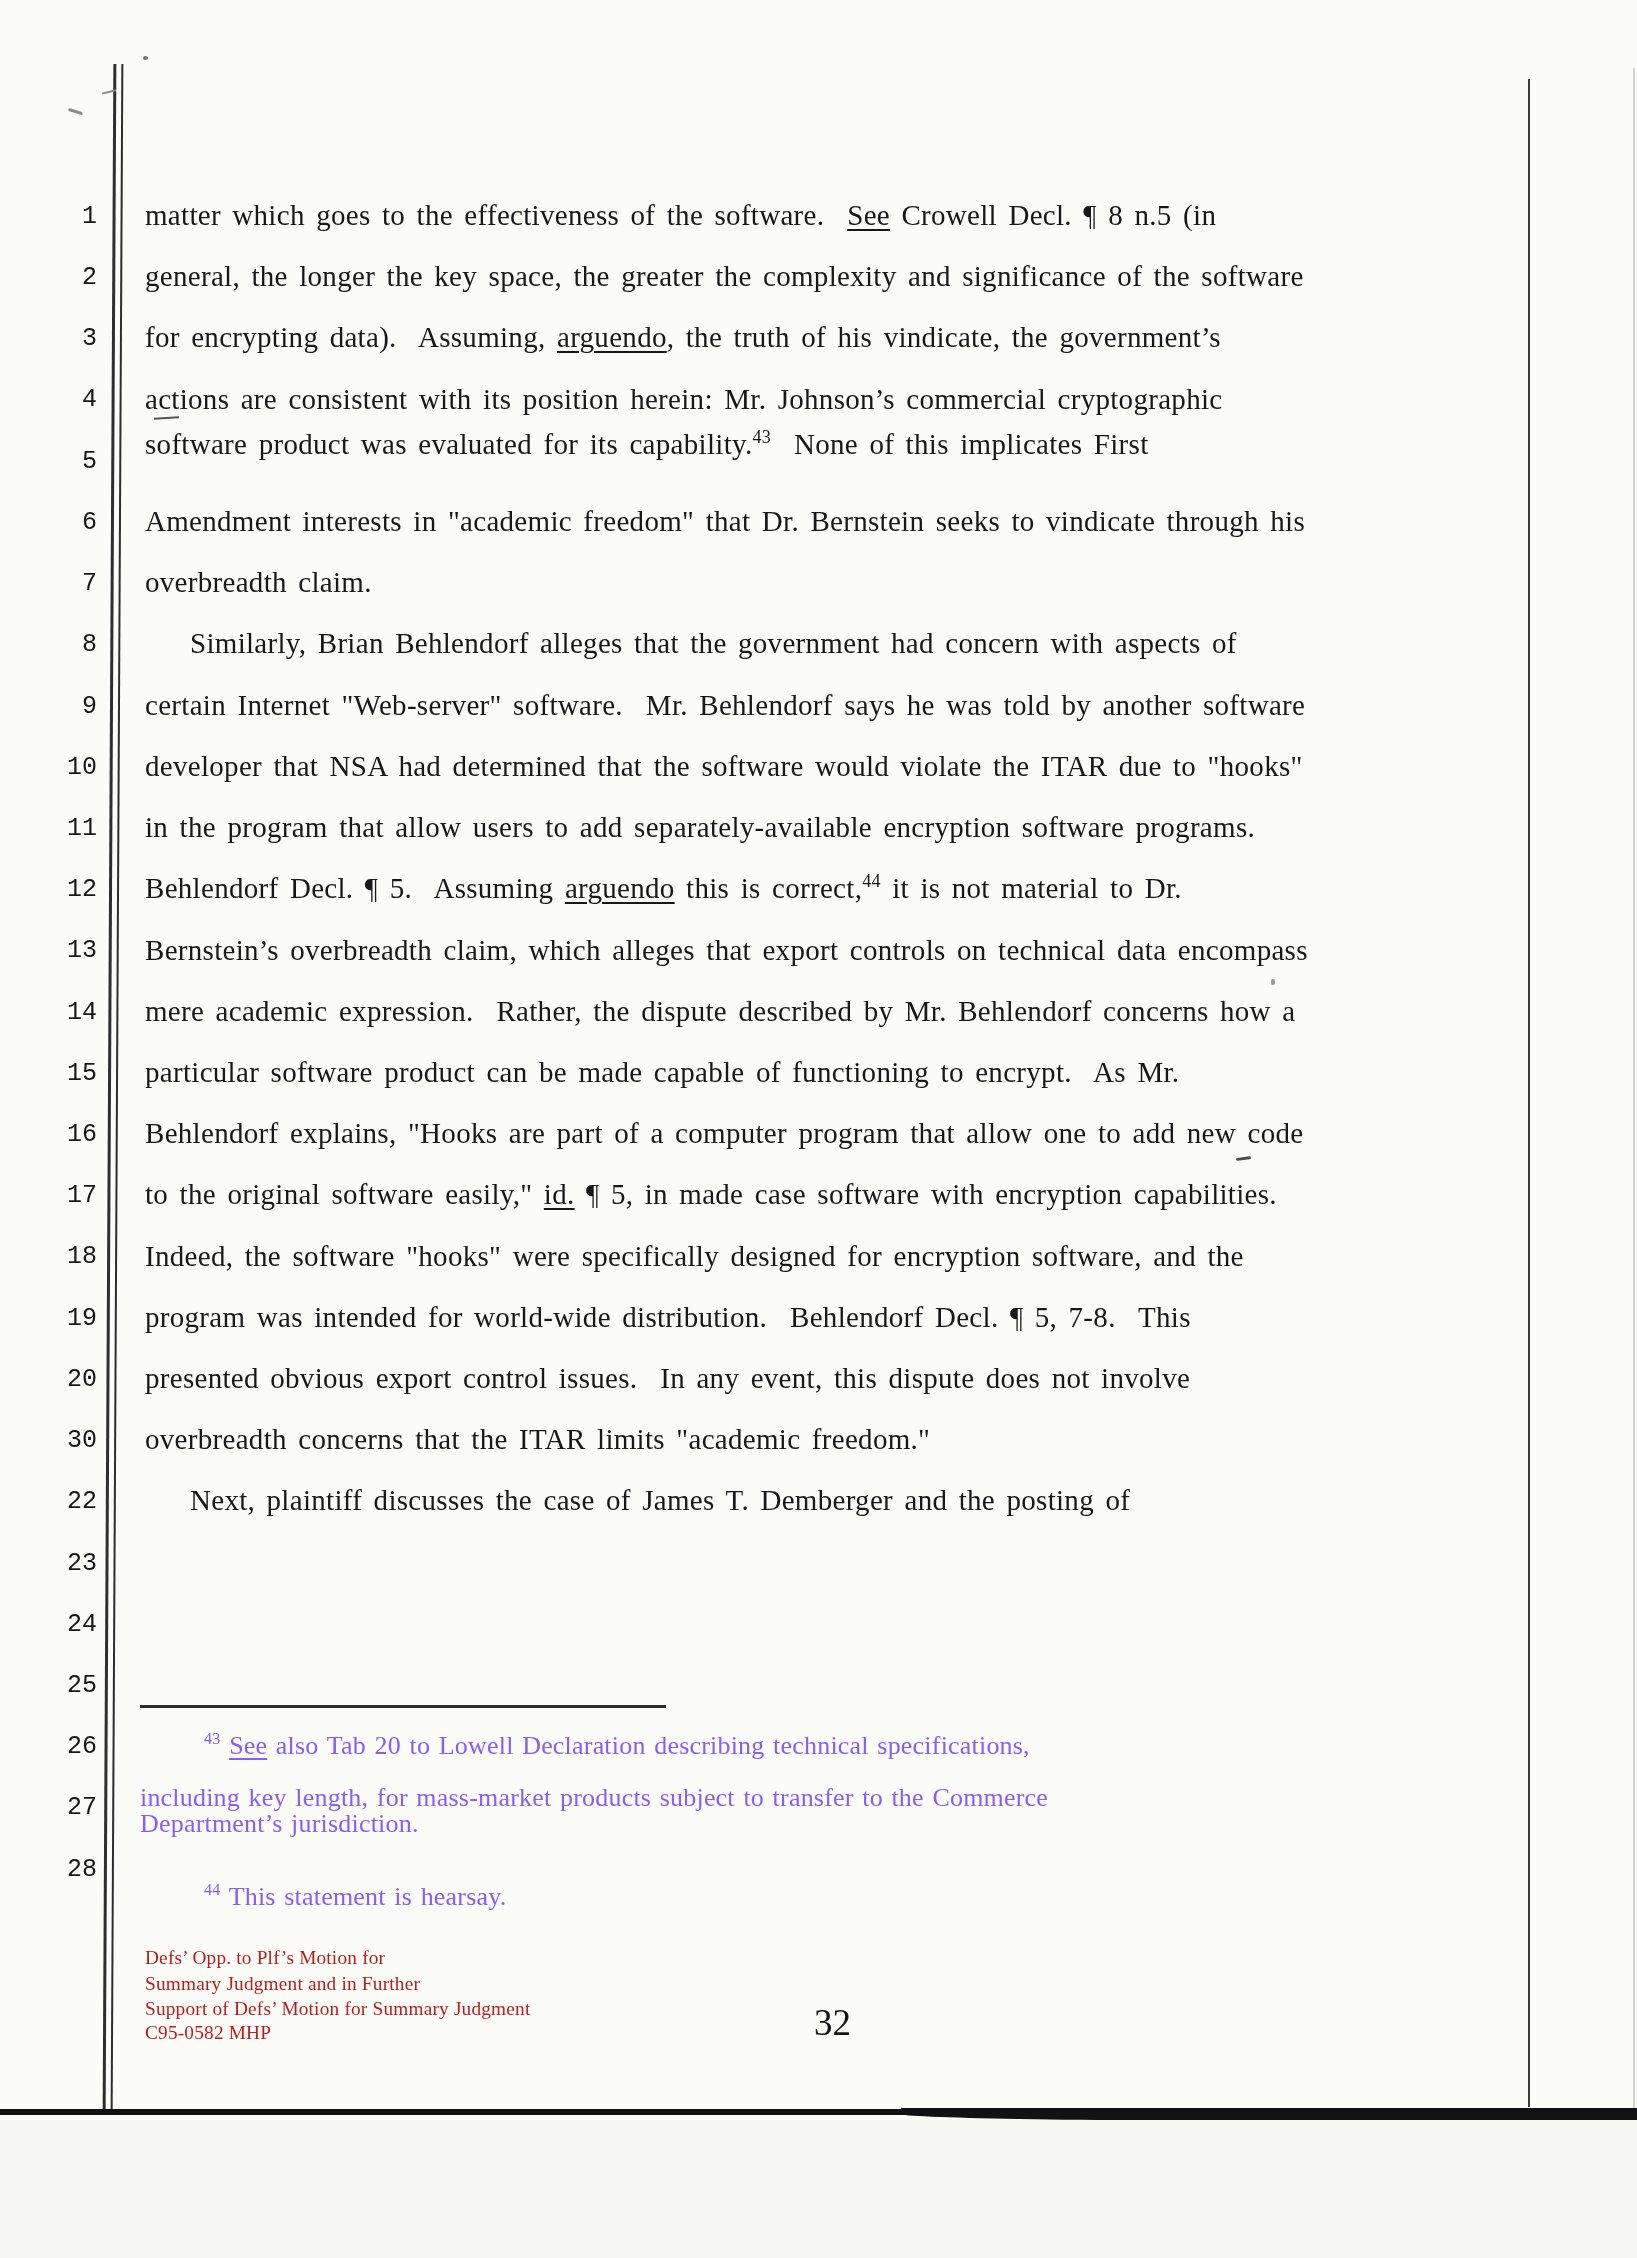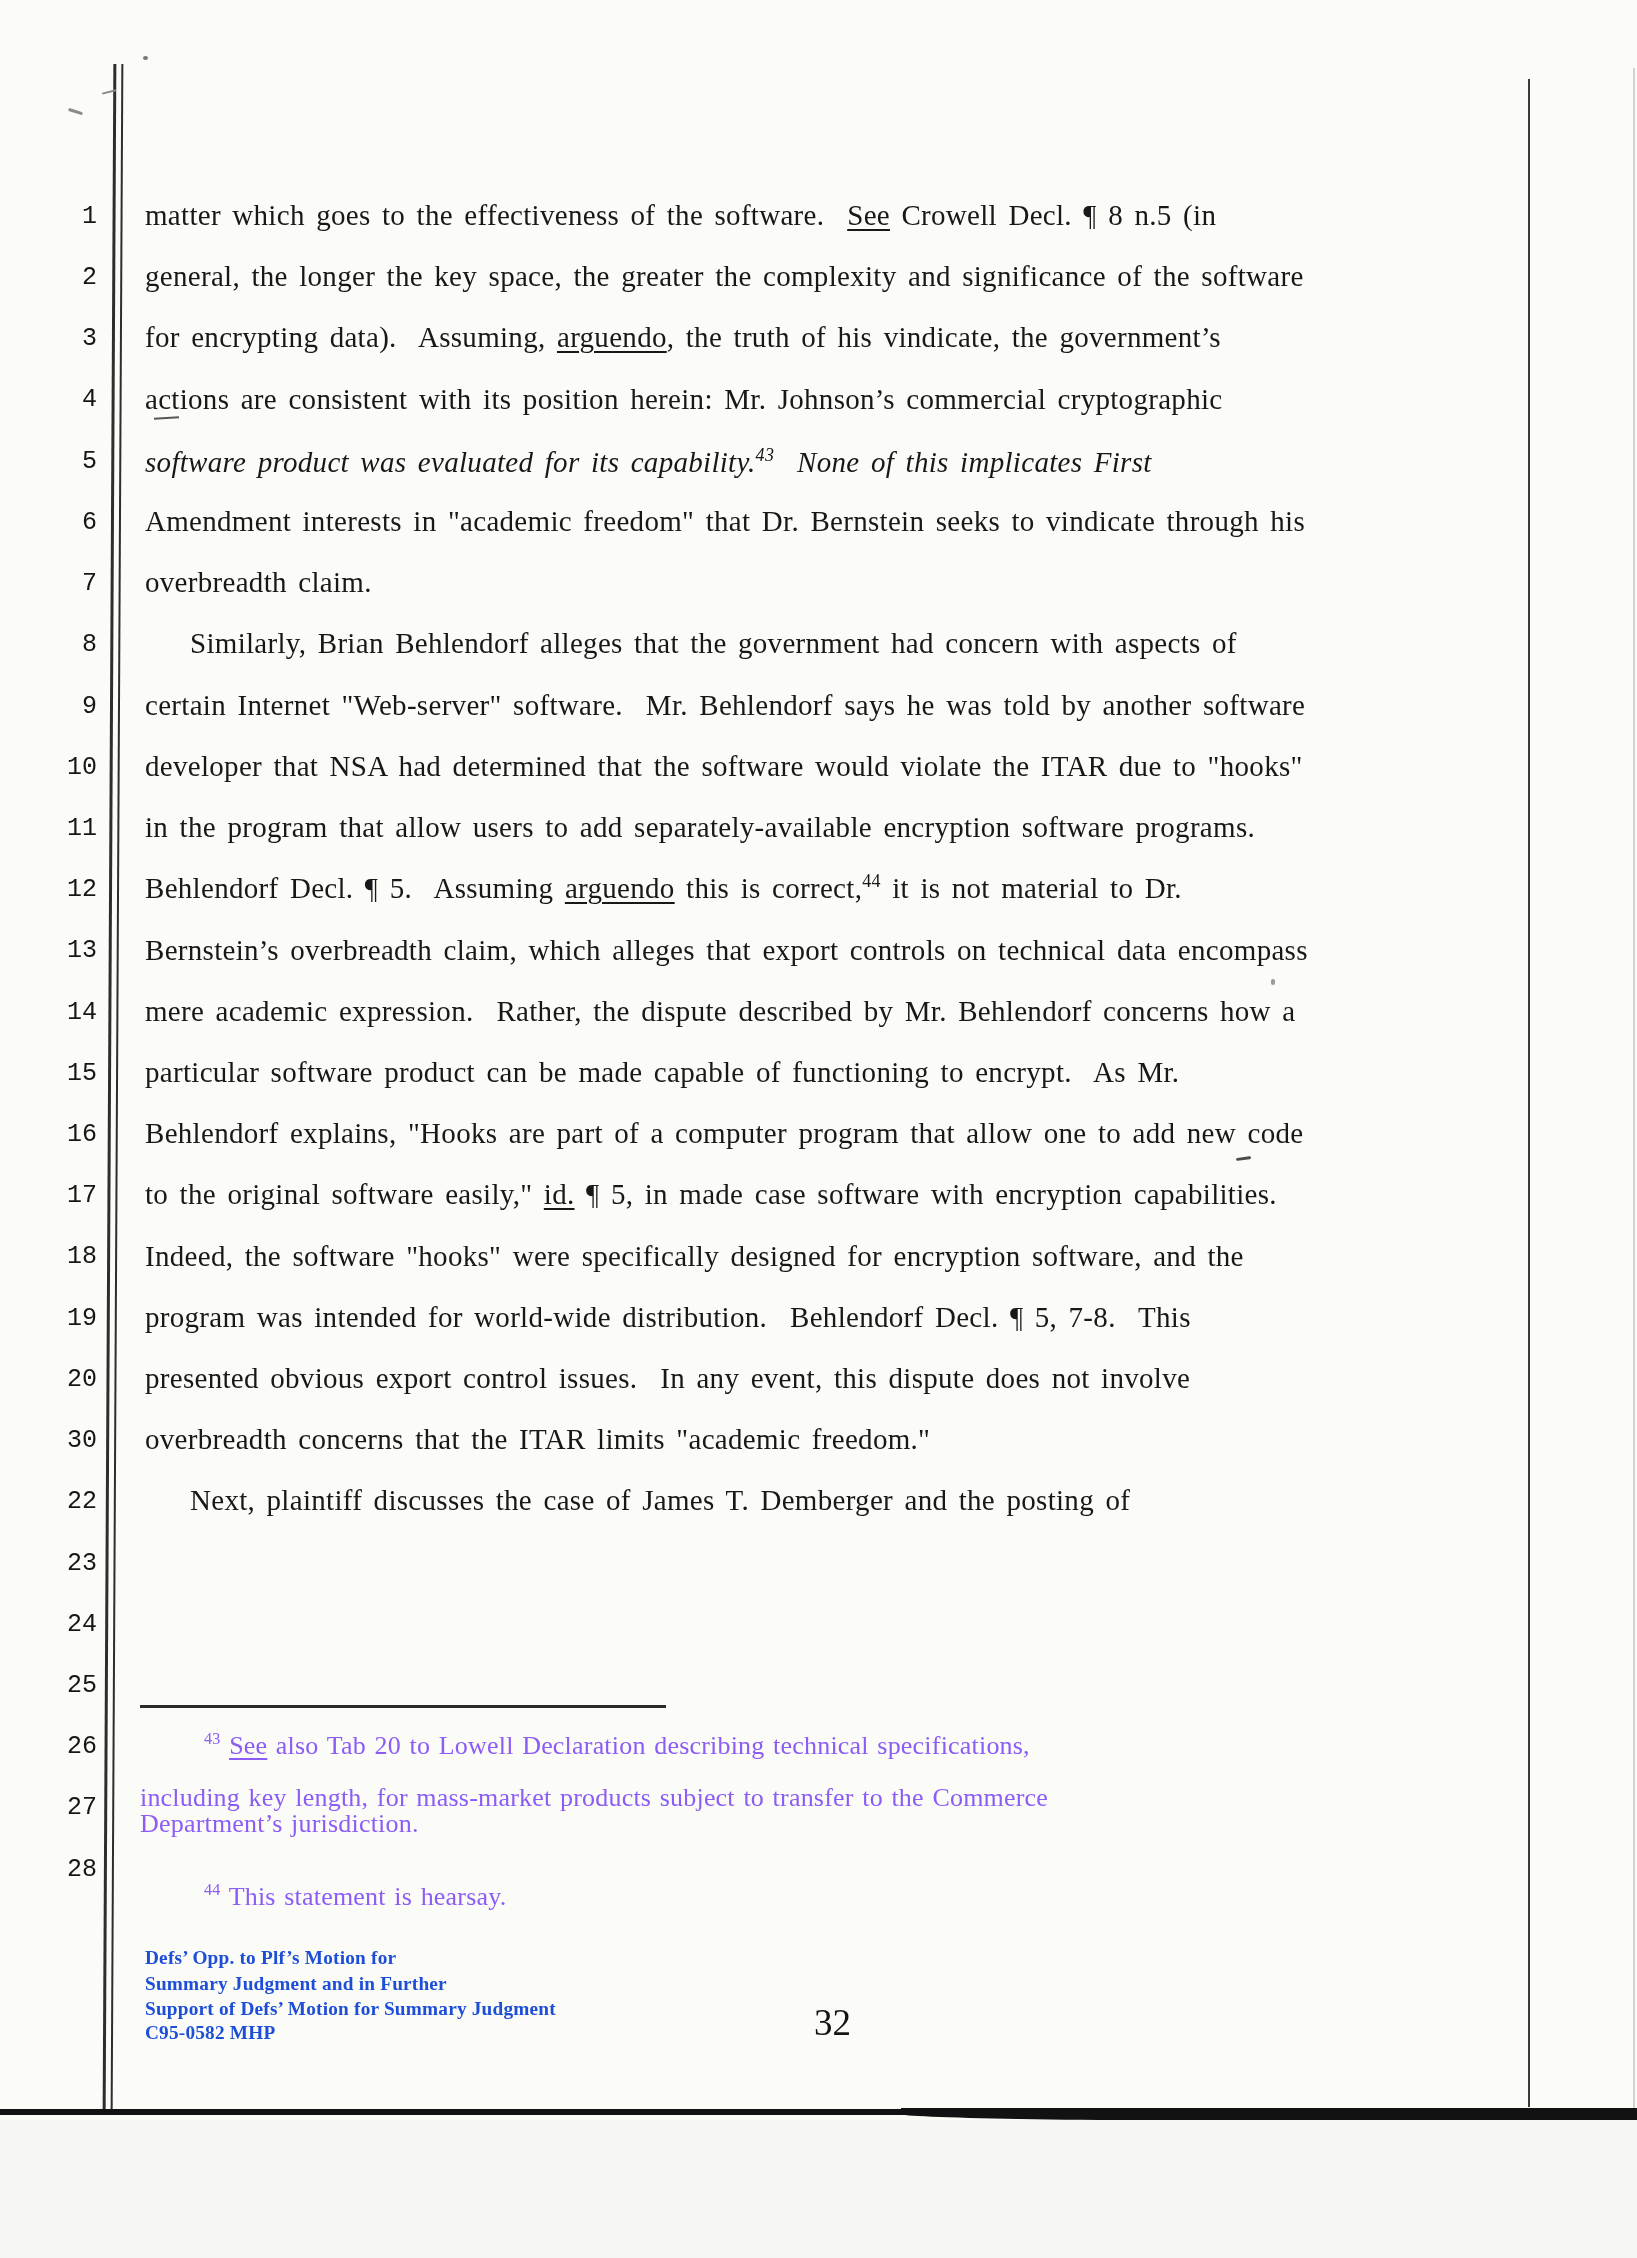--- a/index.html
+++ b/index.html
@@ -31,21 +31,21 @@
     position:absolute;left:140px;white-space:pre;
     font-size:26px;line-height:33px;letter-spacing:0.2px;word-spacing:1.9px;color:#8b5cf6;
   }
   .fline.ind2{padding-left:64px;}
   .u{text-decoration:underline;text-decoration-thickness:1.9px;text-underline-offset:3.9px;}
   .sup{font-size:0.62em;vertical-align:super;line-height:0;}
   #fnsep{position:absolute;left:140px;top:1705px;width:526px;height:2.9px;background:#2b2b2b;}
   
   .ftr{
     position:absolute;left:145px;white-space:pre;
-    font-size:19.3px;font-weight:700;line-height:23px;letter-spacing:0.2px;color:#1d4ed8;
+    font-size:19.3px;font-weight:400;line-height:23px;letter-spacing:0.2px;color:#b91c1c;
   }
   #pagenum{
     position:absolute;left:814px;top:2001px;
     font-size:37px;color:#141414;
   }
   
   .band{position:absolute;background:#121212;}
   #band1{left:0;top:2109px;width:100%;height:5.8px;}
   #band2{left:55%;top:2108px;width:45%;height:12.6px;border-radius:0 0 0 55%;}
   #band3{left:90%;top:2108px;width:10%;height:16.4px;}
@@ -96,21 +96,21 @@
       <div class="lnum" style="top: 1671px;">25</div>
       <div class="lnum" style="top: 1732px;">26</div>
       <div class="lnum" style="top: 1793px;">27</div>
       <div class="lnum" style="top: 1855px;">28</div>
     </div>
   <div id="body-text">
       <div class="bline" style="top: 197px;"><span>matter which goes to the effectiveness of the software.  </span><span class="u">See</span><span> Crowell Decl. ¶ 8 n.5 (in</span></div>
       <div class="bline" style="top: 258px;"><span>general, the longer the key space, the greater the complexity and significance of the software</span></div>
       <div class="bline" style="top: 319px;"><span>for encrypting data).  Assuming, </span><span class="u">arguendo</span><span>, the truth of his vindicate, the government’s</span></div>
       <div class="bline" style="top: 381px;"><span>actions are consistent with its position herein: Mr. Johnson’s commercial cryptographic</span></div>
-      <div class="bline" style="top: 444px; font-style: italic;"><span>software product was evaluated for its capability.</span><span class="sup">43</span><span>  None of this implicates First</span></div>
+      <div class="bline" style="top: 426px;"><span>software product was evaluated for its capability.</span><span class="sup">43</span><span>  None of this implicates First</span></div>
       <div class="bline" style="top: 503px;"><span>Amendment interests in "academic freedom" that Dr. Bernstein seeks to vindicate through his</span></div>
       <div class="bline" style="top: 564px;"><span>overbreadth claim.</span></div>
       <div class="bline ind" style="top: 625px;"><span>Similarly, Brian Behlendorf alleges that the government had concern with aspects of</span></div>
       <div class="bline" style="top: 687px;"><span>certain Internet "Web-server" software.  Mr. Behlendorf says he was told by another software</span></div>
       <div class="bline" style="top: 748px;"><span>developer that NSA had determined that the software would violate the ITAR due to "hooks"</span></div>
       <div class="bline" style="top: 809px;"><span>in the program that allow users to add separately-available encryption software programs.</span></div>
       <div class="bline" style="top: 870px;"><span>Behlendorf Decl. ¶ 5.  Assuming </span><span class="u">arguendo</span><span> this is correct,</span><span class="sup">44</span><span> it is not material to Dr.</span></div>
       <div class="bline" style="top: 932px;"><span>Bernstein’s overbreadth claim, which alleges that export controls on technical data encompass</span></div>
       <div class="bline" style="top: 993px;"><span>mere academic expression.  Rather, the dispute described by Mr. Behlendorf concerns how a</span></div>
       <div class="bline" style="top: 1054px;"><span>particular software product can be made capable of functioning to encrypt.  As Mr.</span></div>

